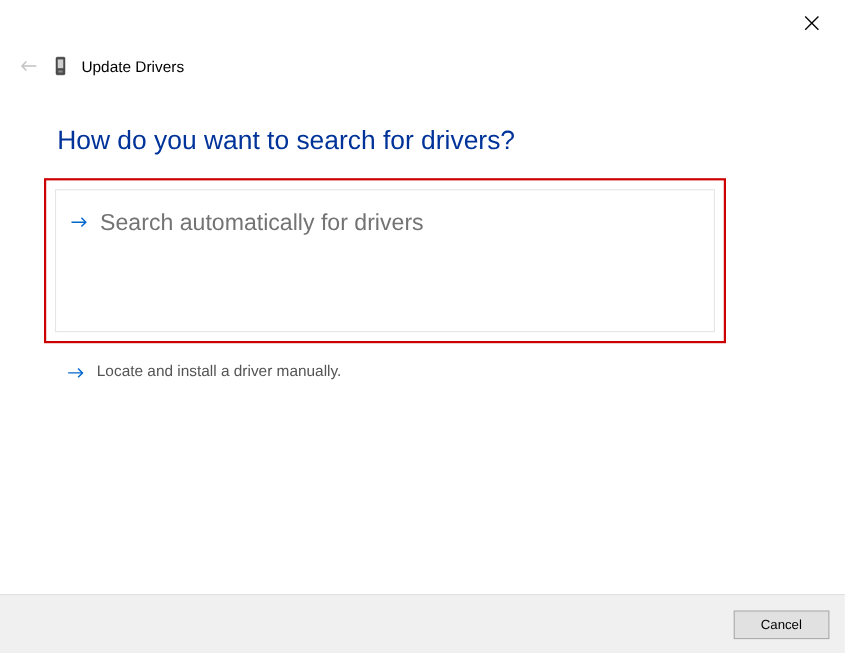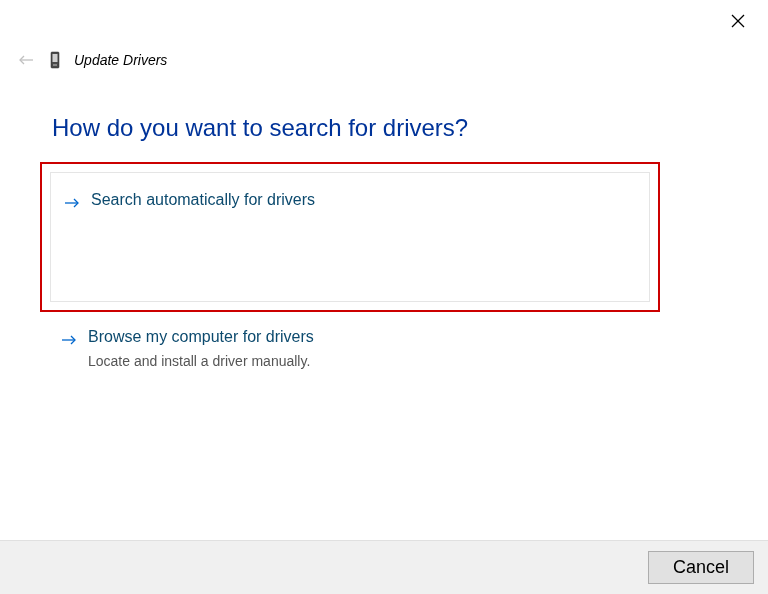--- a/index.html
+++ b/index.html
@@ -32,21 +32,20 @@
       width: 14px;
       height: 14px;
     }
     .header-row {
       position: absolute;
       top: 50px;
       left: 16px;
       display: flex;
       align-items: center;
       gap: 12px;
-      font-style: italic;
     }
     .back-arrow {
       color: #b0b0b0;
       font-size: 18px;
       width: 20px;
       display: flex;
       align-items: center;
       justify-content: center;
     }
     .device-icon {
@@ -98,22 +97,22 @@
       position: absolute;
       left: 13px;
       top: 22px;
       color: #0066cc;
       font-size: 16px;
     }
     .option-2-wrapper .option-arrow {
       top: 4px;
     }
     .option-title {
-      color: #0c4a6e;
-      font-size: 16px;
+      color: #737373;
+      font-size: 21px;
       font-weight: 400;
       margin-left: 26px;
       margin-bottom: 6px;
     }
     .option-desc {
       color: #555;
       font-size: 14px;
       margin-left: 26px;
       line-height: 1.4;
       font-weight: 400;
@@ -128,21 +127,21 @@
       border-top: 1px solid #e0e0e0;
       display: flex;
       align-items: center;
       justify-content: flex-end;
       padding-right: 14px;
     }
     .cancel-btn {
       background: #e1e1e1;
       border: 1px solid #adadad;
       padding: 5px 24px;
-      font-size: 18px;
+      font-size: 12px;
       font-family: inherit;
       cursor: pointer;
       color: #000;
     }
   </style>
 </head>
 <body>
 
 <button class="close-btn">
   <span>
@@ -185,20 +184,19 @@
 </div>
 
 <div class="option-container option-2-wrapper">
   <div class="option-box-plain">
     <span class="option-arrow">
       <svg width="16" height="12" viewBox="0 0 16 12">
           <line x1="1" y1="6" x2="14" y2="6" stroke="#0066cc" stroke-width="1.3"></line>
           <polyline points="10,2 14,6 10,10" fill="none" stroke="#0066cc" stroke-width="1.3"></polyline>
         </svg>
     </span>
-    <div class="option-title">Browse my computer for drivers</div>
     <div class="option-desc">Locate and install a driver manually.</div>
   </div>
 </div>
 
 <div class="footer">
   <button class="cancel-btn">Cancel</button>
 </div>
 
 </body></html>

